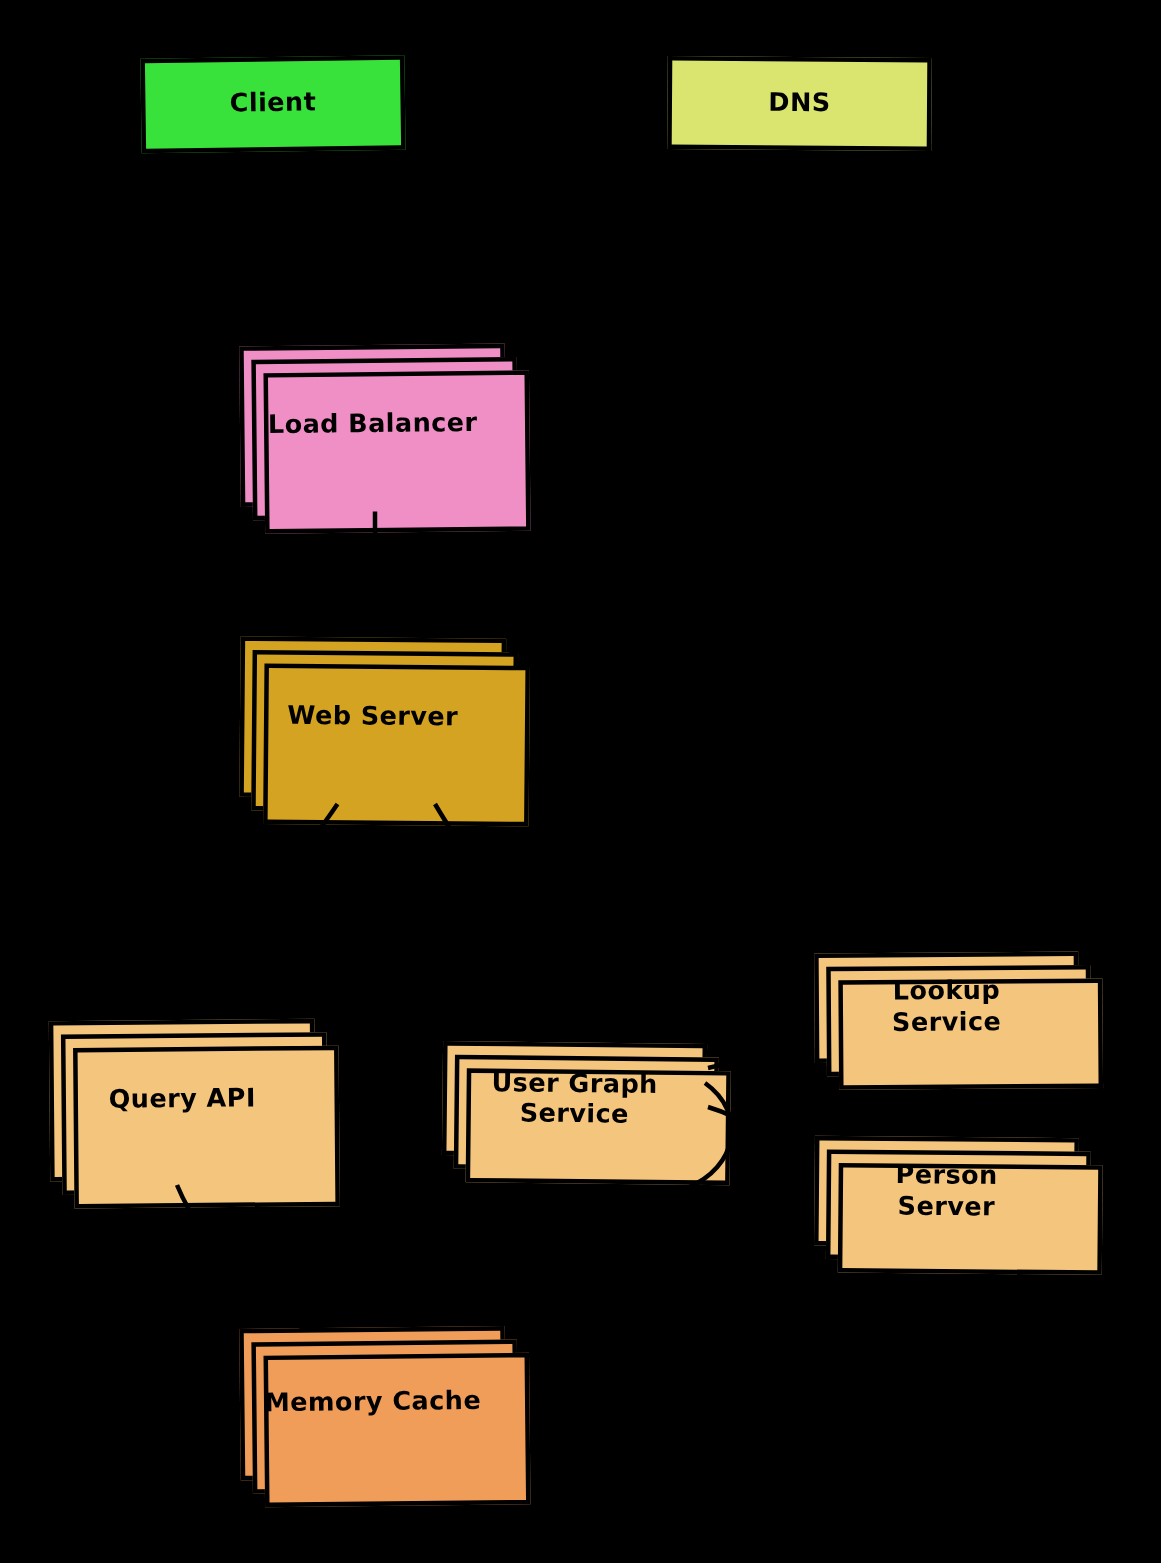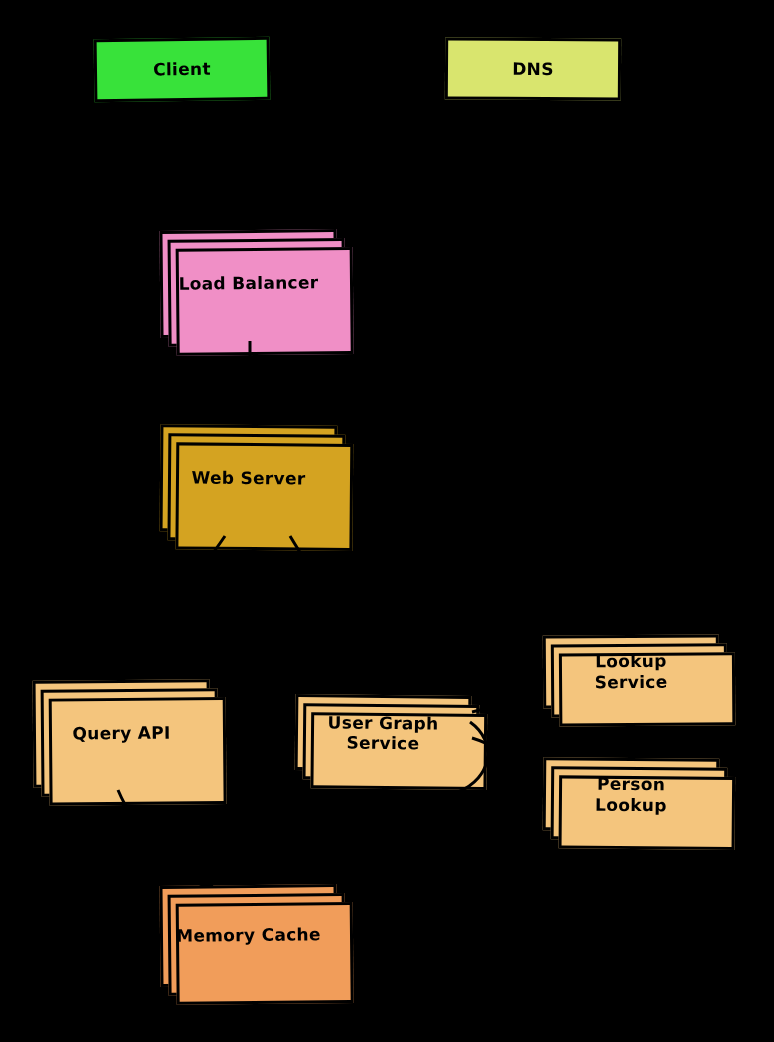--- a/index.html
+++ b/index.html
@@ -84,21 +84,21 @@
     <div class="node stacked" style="left: 295px; top: 695px; width: 176px; height: 76px; --fill: #f4c57d; transform: rotate(0.6deg);">
       <span class="label">User Graph
 Service</span>
     </div>
     <div class="node stacked" style="left: 543px; top: 635px; width: 176px; height: 73px; --fill: #f4c57d; transform: rotate(-0.4deg);">
       <span class="label">Lookup
 Service</span>
     </div>
     <div class="node stacked" style="left: 543px; top: 758px; width: 176px; height: 73px; --fill: #f4c57d; transform: rotate(0.5deg);">
       <span class="label">Person
-Lookup</span>
+Server</span>
     </div>
     <div class="node stacked" style="left: 160px; top: 885px; width: 177px; height: 101px; --fill: #f19d5a; transform: rotate(-0.6deg);">
       <span class="label">Memory Cache</span>
     </div>
     <svg class="edges" width="774" height="1042" viewBox="0 0 774 1042">
     <defs>
       <marker id="arrow" viewBox="0 0 10 10" refX="8" refY="5" markerWidth="4.5" markerHeight="4.5" orient="auto-start-reverse">
         <path d="M 0 0 L 10 5 L 0 10 z" fill="#000"></path>
       </marker>
     </defs>

